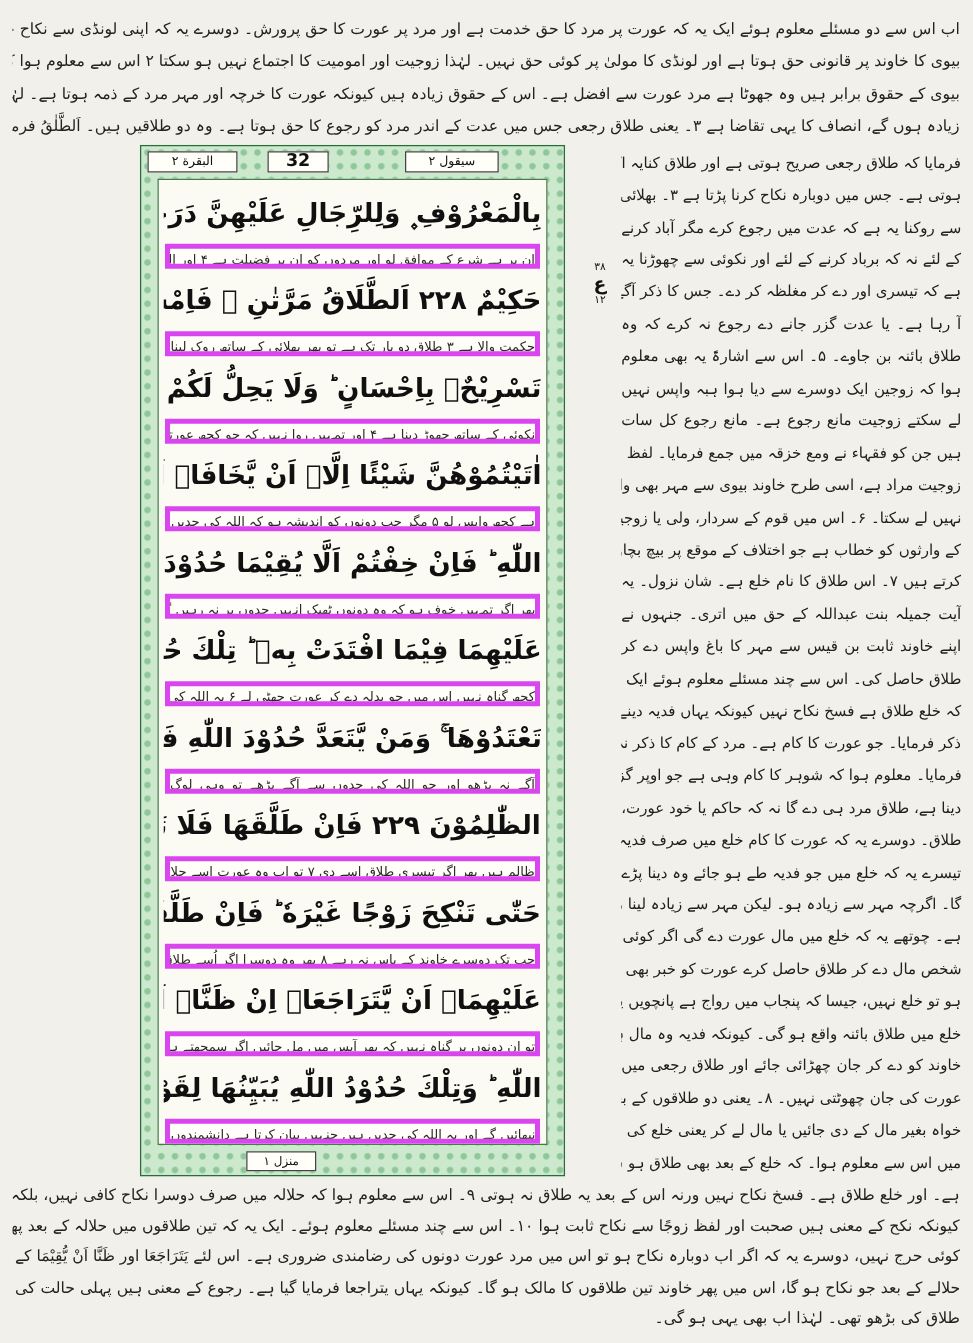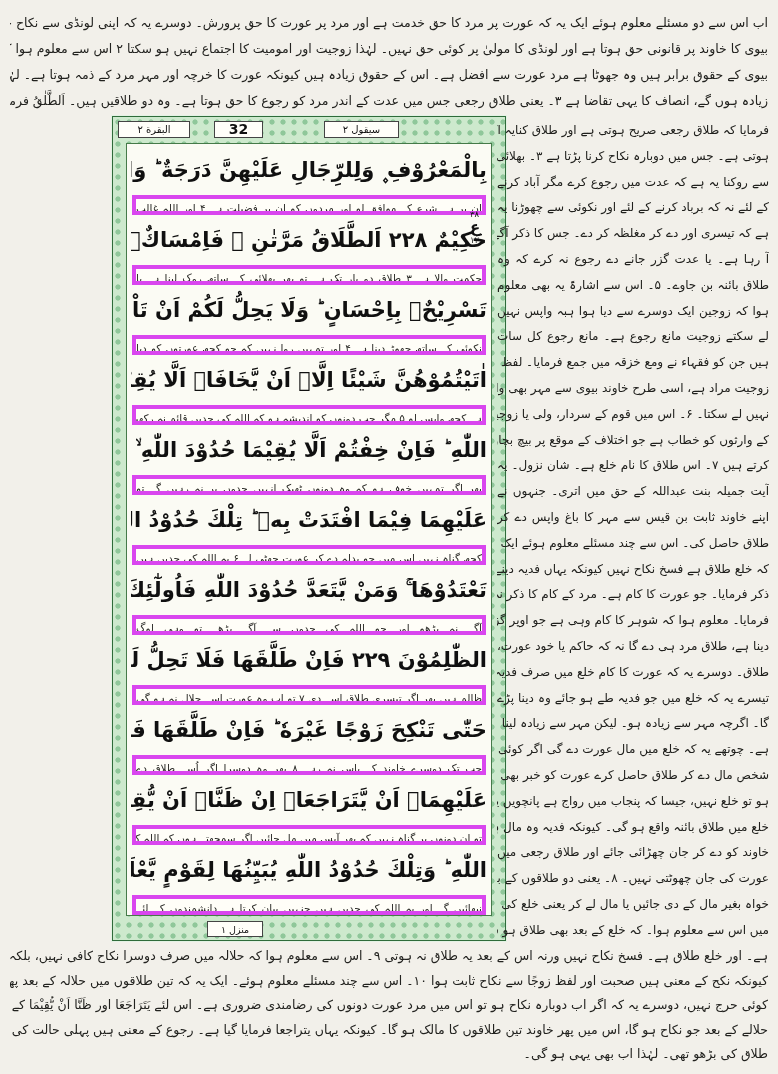--- a/index.html
+++ b/index.html
@@ -16,21 +16,21 @@
     height:26px;line-height:26px;font-size:12.5px;
     text-align:justify;text-align-last:justify;
     white-space:nowrap;overflow:hidden;color:#22221f;
   }
   #top-notes{top:10px;}
   #bottom-notes{top:944px;}
   #bottom-notes .line{height:24.5px;line-height:24.5px;}
   #bottom-notes .line:last-child{text-align-last:right;}
   
   .quran-box{
-    position:absolute;left:113px;top:117px;width:392px;height:823px;
+    position:absolute;left:113px;top:117px;width:338px;height:823px;
     background-color:#cde9cd;
     background-image:radial-gradient(circle at 5px 5px,#8fc79a 2.2px,rgba(143,199,154,0) 3px);
     background-size:11px 11px;
     outline:1px solid #2f6b3a;
     box-shadow:0 0 0 2px #e4f2e4;
   }
   .quran-inner{
     position:absolute;left:13px;right:13px;top:26px;bottom:24px;
     background:#fbfbf4;border:1px solid #457a49;
     padding:2px 4px;box-sizing:border-box;
@@ -51,28 +51,28 @@
   .tag{
     position:absolute;top:4px;height:17px;line-height:16px;
     background:#fffef9;border:1px solid #444;
     font-size:10px;text-align:center;box-sizing:border-box;color:#111;
   }
   #surah-tag{left:5px;width:72px;}
   #page-num-tag{left:101px;width:49px;font-size:14px;font-weight:bold;line-height:15px;}
   #juz-tag{left:211px;width:75px;}
   
   #manzil-tag{
-    position:absolute;bottom:3px;left:94px;width:56px;height:16px;line-height:15px;
+    position:absolute;bottom:3px;left:84px;width:56px;height:16px;line-height:15px;
     background:#fffef9;border:1px solid #444;font-size:9.5px;text-align:center;
     box-sizing:border-box;color:#111;
   }
   
   .ruku{
     position:absolute;left:470px;top:209px;width:20px;
-    text-align:left;direction:rtl;color:#111;
+    text-align:center;direction:rtl;color:#111;
   }
   .ruku .small{font-size:8.5px;line-height:10px;}
   .ruku .letter{font-size:15px;line-height:16px;font-weight:bold;}
   
   #side-column{
     position:absolute;top:118px;left:497px;width:272px;direction:rtl;
   }
   #side-column .line{
     height:25.8px;line-height:25.8px;font-size:12px;
     text-align:justify;text-align-last:justify;

